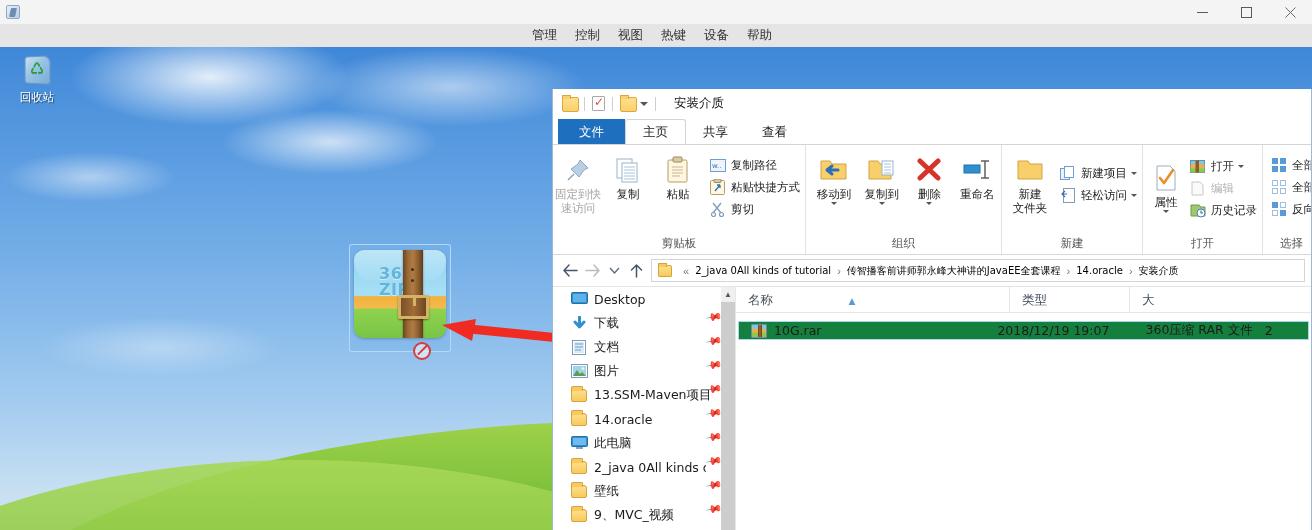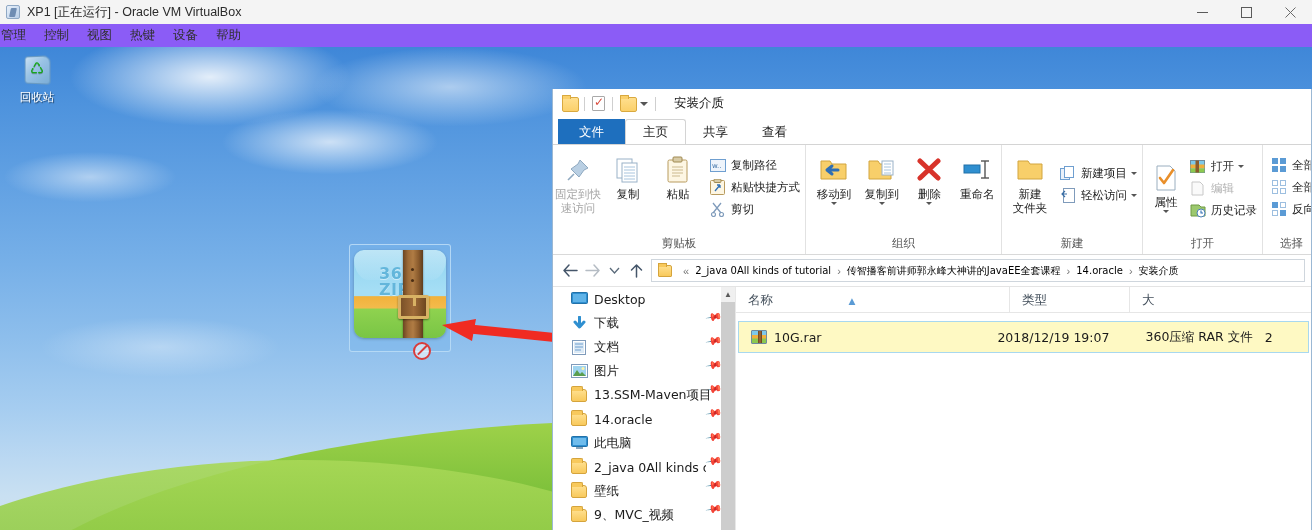--- a/index.html
+++ b/index.html
@@ -35,21 +35,21 @@
     font-family: "Liberation Sans", sans-serif;
   }
   .vb-winbtns { position: absolute; right: 0; top: 0; height: 24px; display: flex; }
   .vb-winbtn {
     width: 44px; height: 24px; display: flex; align-items: center; justify-content: center;
   }
   .vb-winbtn svg { display: block; }
 
   .vb-menubar {
     position: absolute; left: 0; top: 24px; width: 1312px; height: 23px;
-    background: #8b5cf6; display: flex; align-items: center;
+    background: #e5e5e5; display: flex; align-items: center; justify-content: center;
   }
   .vb-menu-item {
     font-size: 12.5px; color: #303030; padding: 0 9px; white-space: nowrap;
     line-height: 23px;
   }
   .vb-menu-item:first-child { margin-left: -8px; }
 
   
   .desktop {
     position: absolute; left: 0; top: 47px; width: 1312px; height: 483px;
@@ -358,21 +358,21 @@
     border-right: 1px solid #e6e6e6; white-space: nowrap;
   }
   .sort-caret {
     position: absolute; left: 50%; top: 1px; margin-left: -24px;
     color: #5b9bd5; font-size: 9px;
   }
   .fl-row {
     height: 24px; display: flex; align-items: center; font-size: 12.5px;
     color: #1b1b1b; font-family: "DejaVu Sans", sans-serif;
   }
-  .fl-row.selected { background: #fef9c3; border: 1px solid #a8d8ef; height: 32px; }
+  .fl-row.selected { background: #15803d; border: 1px solid #a8d8ef; height: 19px; }
   .fl-cell { padding-left: 12px; white-space: nowrap; display: flex; align-items: center; }
   .rar-ic {
     width: 16px; height: 14px; margin-right: 7px; flex: 0 0 auto;
     position: relative; border-radius: 1px; overflow: hidden;
     background: linear-gradient(to bottom,#7ec9ea 0%,#7ec9ea 34%,#f0b03c 35%,
                 #f0b03c 62%,#8cc94f 63%,#8cc94f 100%);
     border: 1px solid #6f8b9e;
   }
   .rar-ic:after {
     content: ""; position: absolute; left: 6px; top: -1px; width: 4px; height: 16px;
@@ -381,21 +381,20 @@
 </style>
 </head>
 <body>
 
 <div id="root">
 
   <div class="vb-titlebar">
     <div class="vb-title-icon">
       <div class="vbdot"></div>
     </div>
-    <div class="vb-title-text">XP1 [正在运行] - Oracle VM VirtualBox</div>
     <div class="vb-winbtns">
       <div class="vb-winbtn">
         <svg width="13" height="13" viewBox="0 0 13 13">
             <line x1="1" y1="6.5" x2="12" y2="6.5" stroke="#5a5a5a" stroke-width="1"></line>
           </svg>
       </div>
       <div class="vb-winbtn">
         <svg width="13" height="13" viewBox="0 0 13 13">
             <rect x="1.5" y="1.5" width="10" height="10" fill="none" stroke="#5a5a5a" stroke-width="1"></rect>
           </svg>

